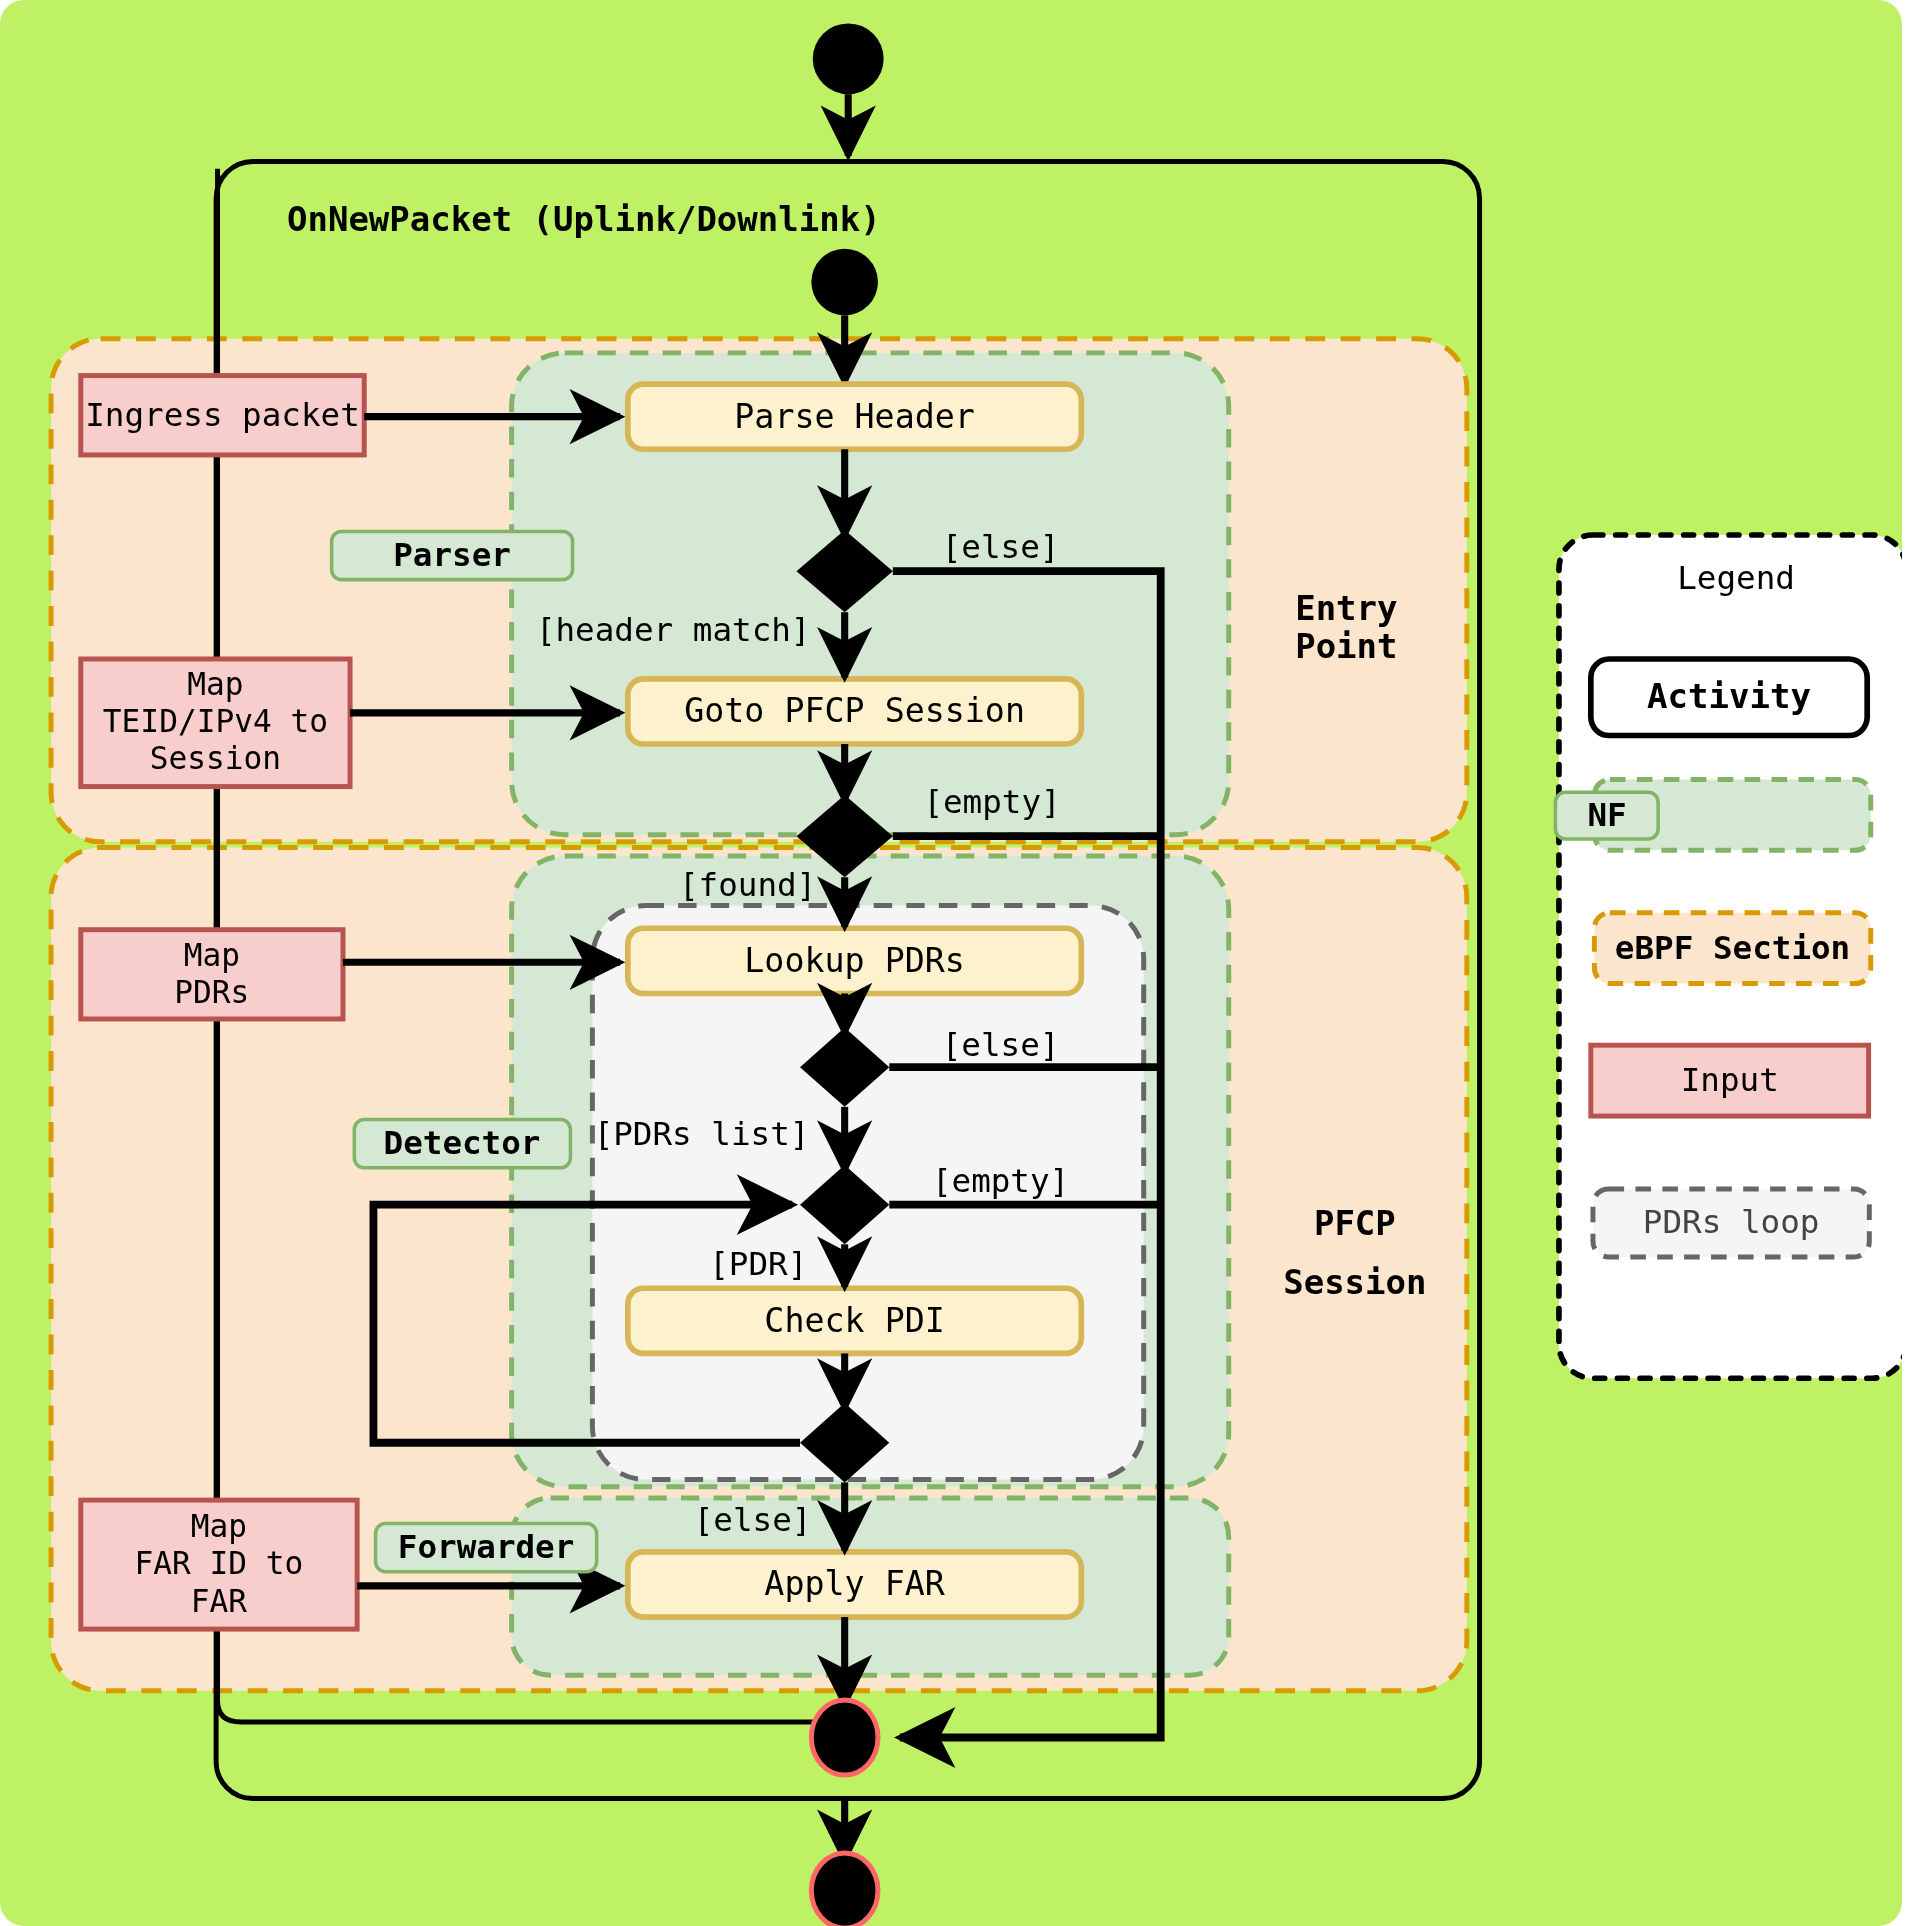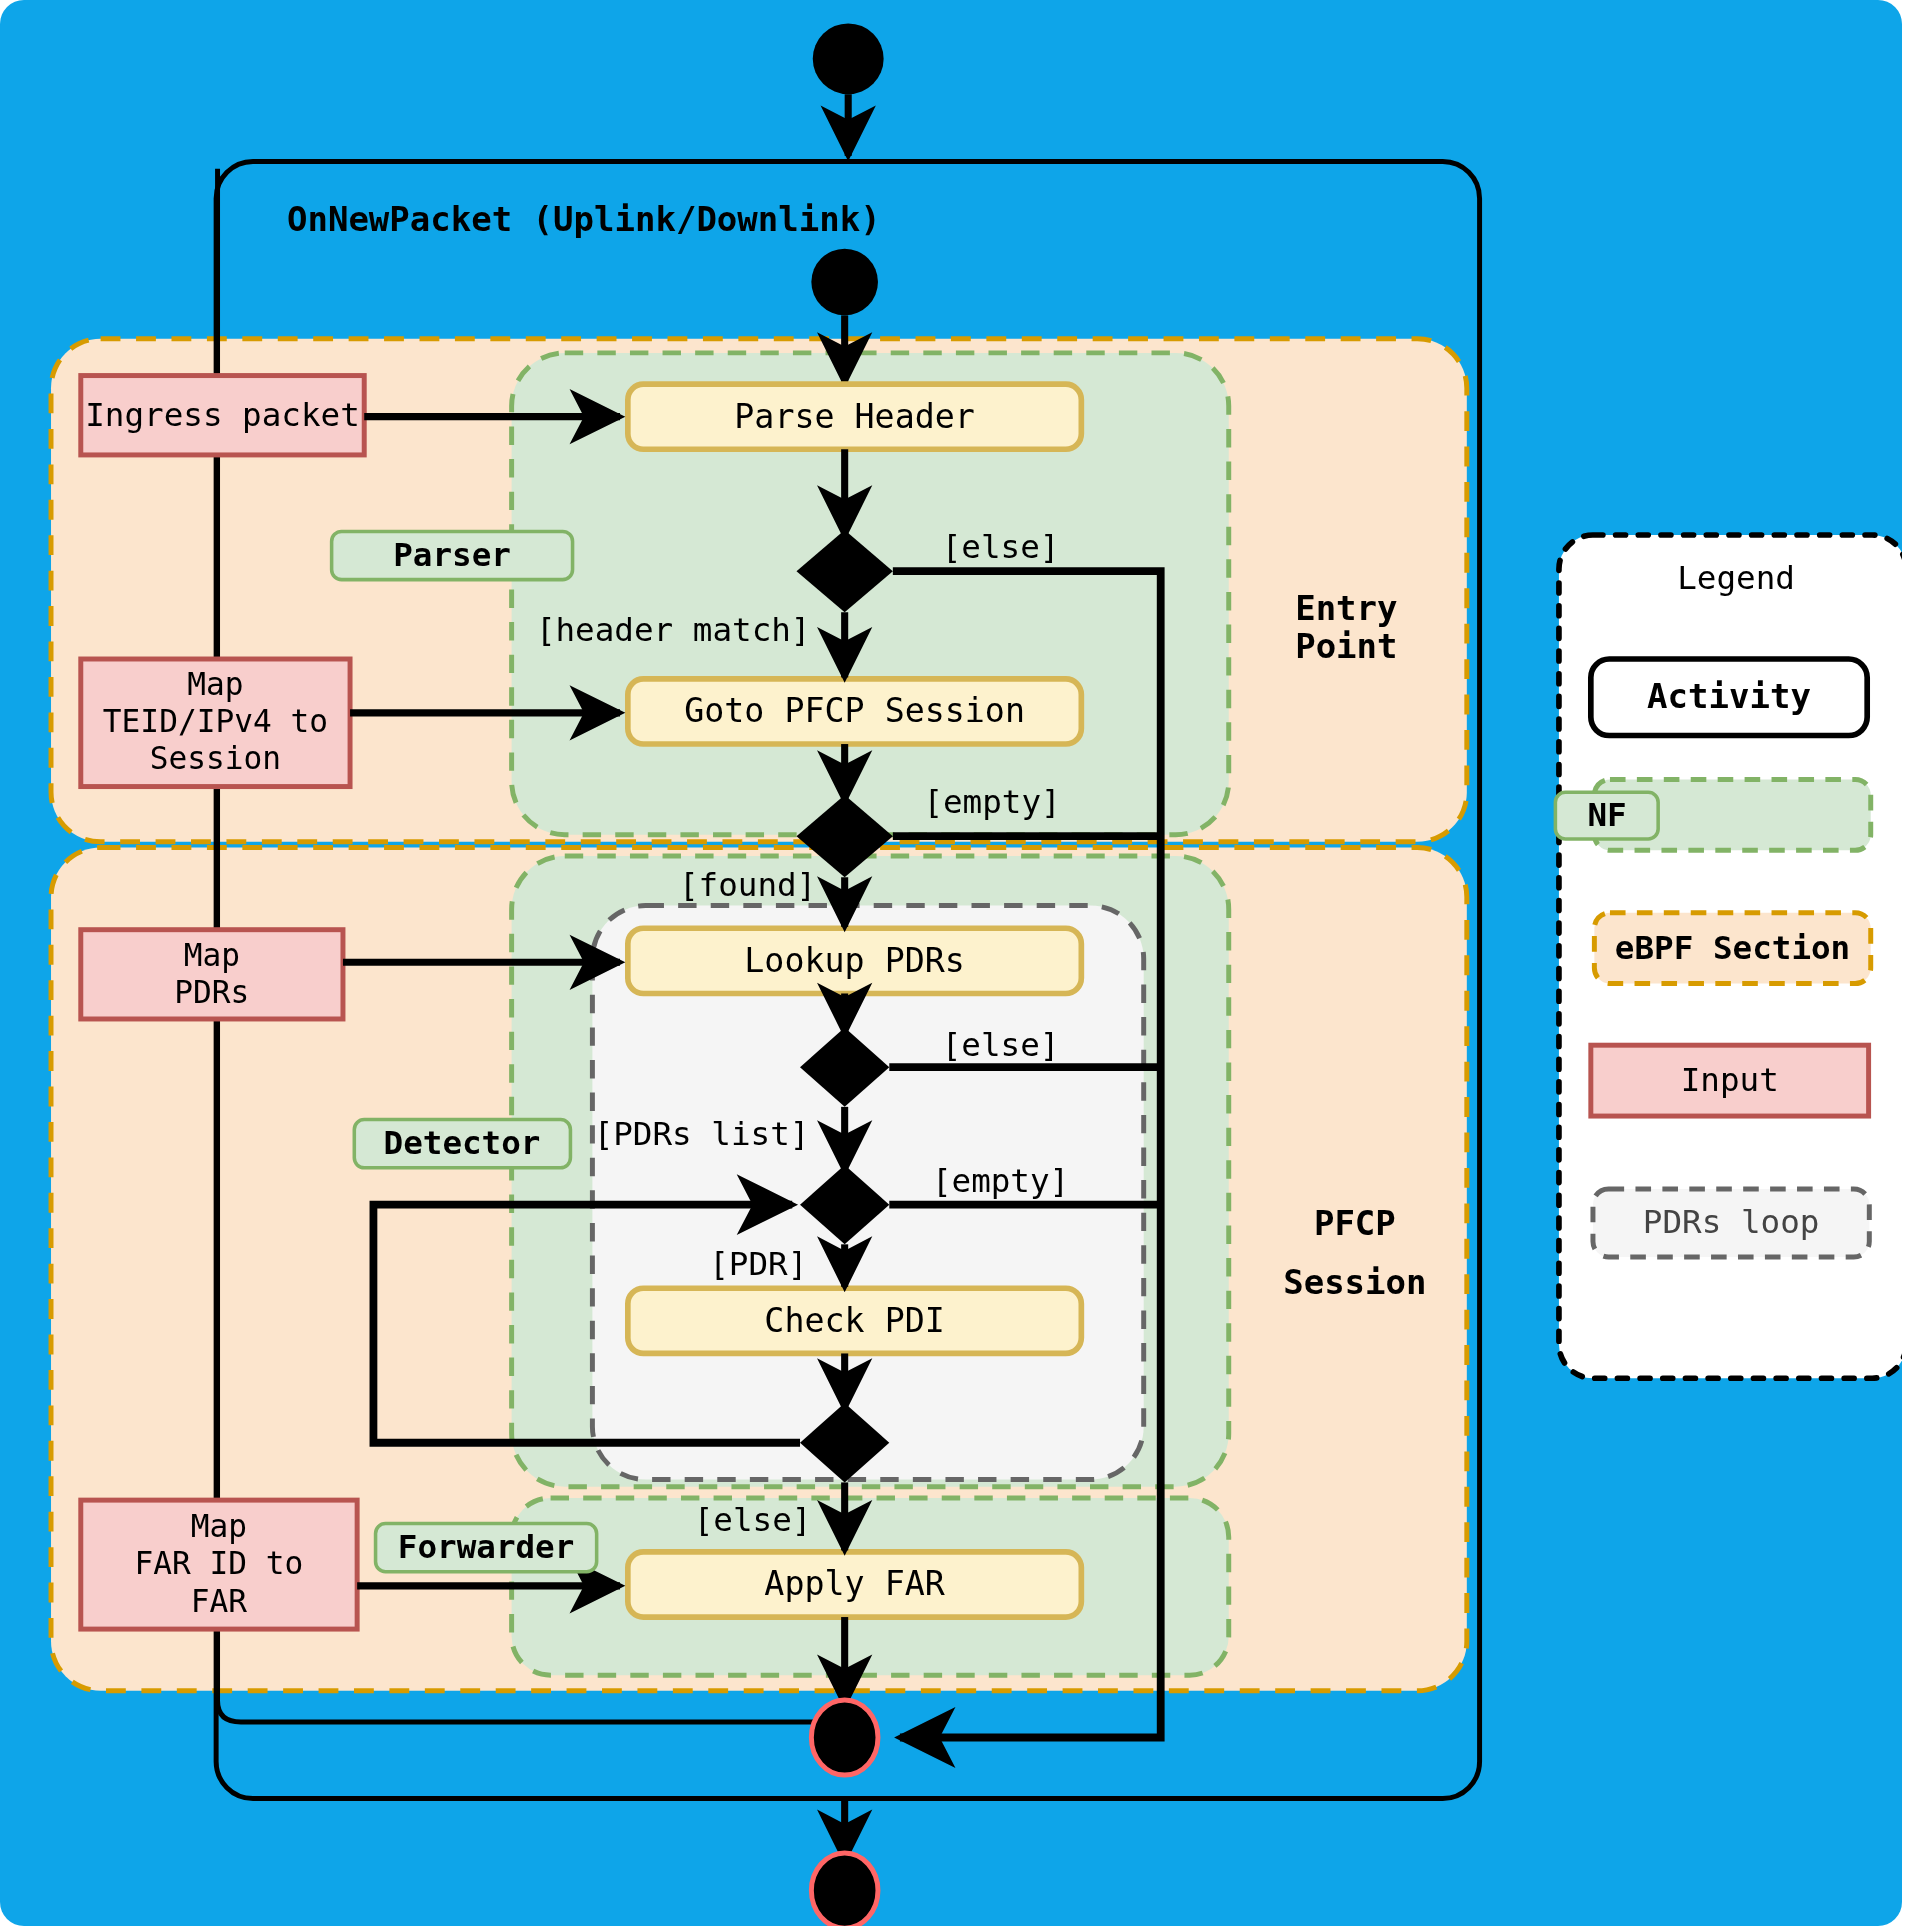--- a/index.html
+++ b/index.html
@@ -1,17 +1,17 @@
 <!DOCTYPE html>
 <html style="font-size:11.3px"><head>
 <meta charset="utf-8">
 <style>
   html,body{margin:0;padding:0;background:#ffffff;}
   body{font-family:"DejaVu Sans Mono", monospace;}
-  #stage{position:relative;width:1902px;height:1926px;background:#0ea5e9;overflow:hidden;border-radius:24px;}
+  #stage{position:relative;width:1902px;height:1926px;background:#bef264;overflow:hidden;border-radius:24px;}
   svg{position:absolute;left:0;top:0;width:1926px;height:1926px;}
   .mono{font-family:"DejaVu Sans Mono", monospace;}
   text{dominant-baseline:middle;}
 </style>
 </head>
 <body>
 
 <div id="stage">
 <svg viewBox="0 0 2718 2718" xmlns="http://www.w3.org/2000/svg">
 

